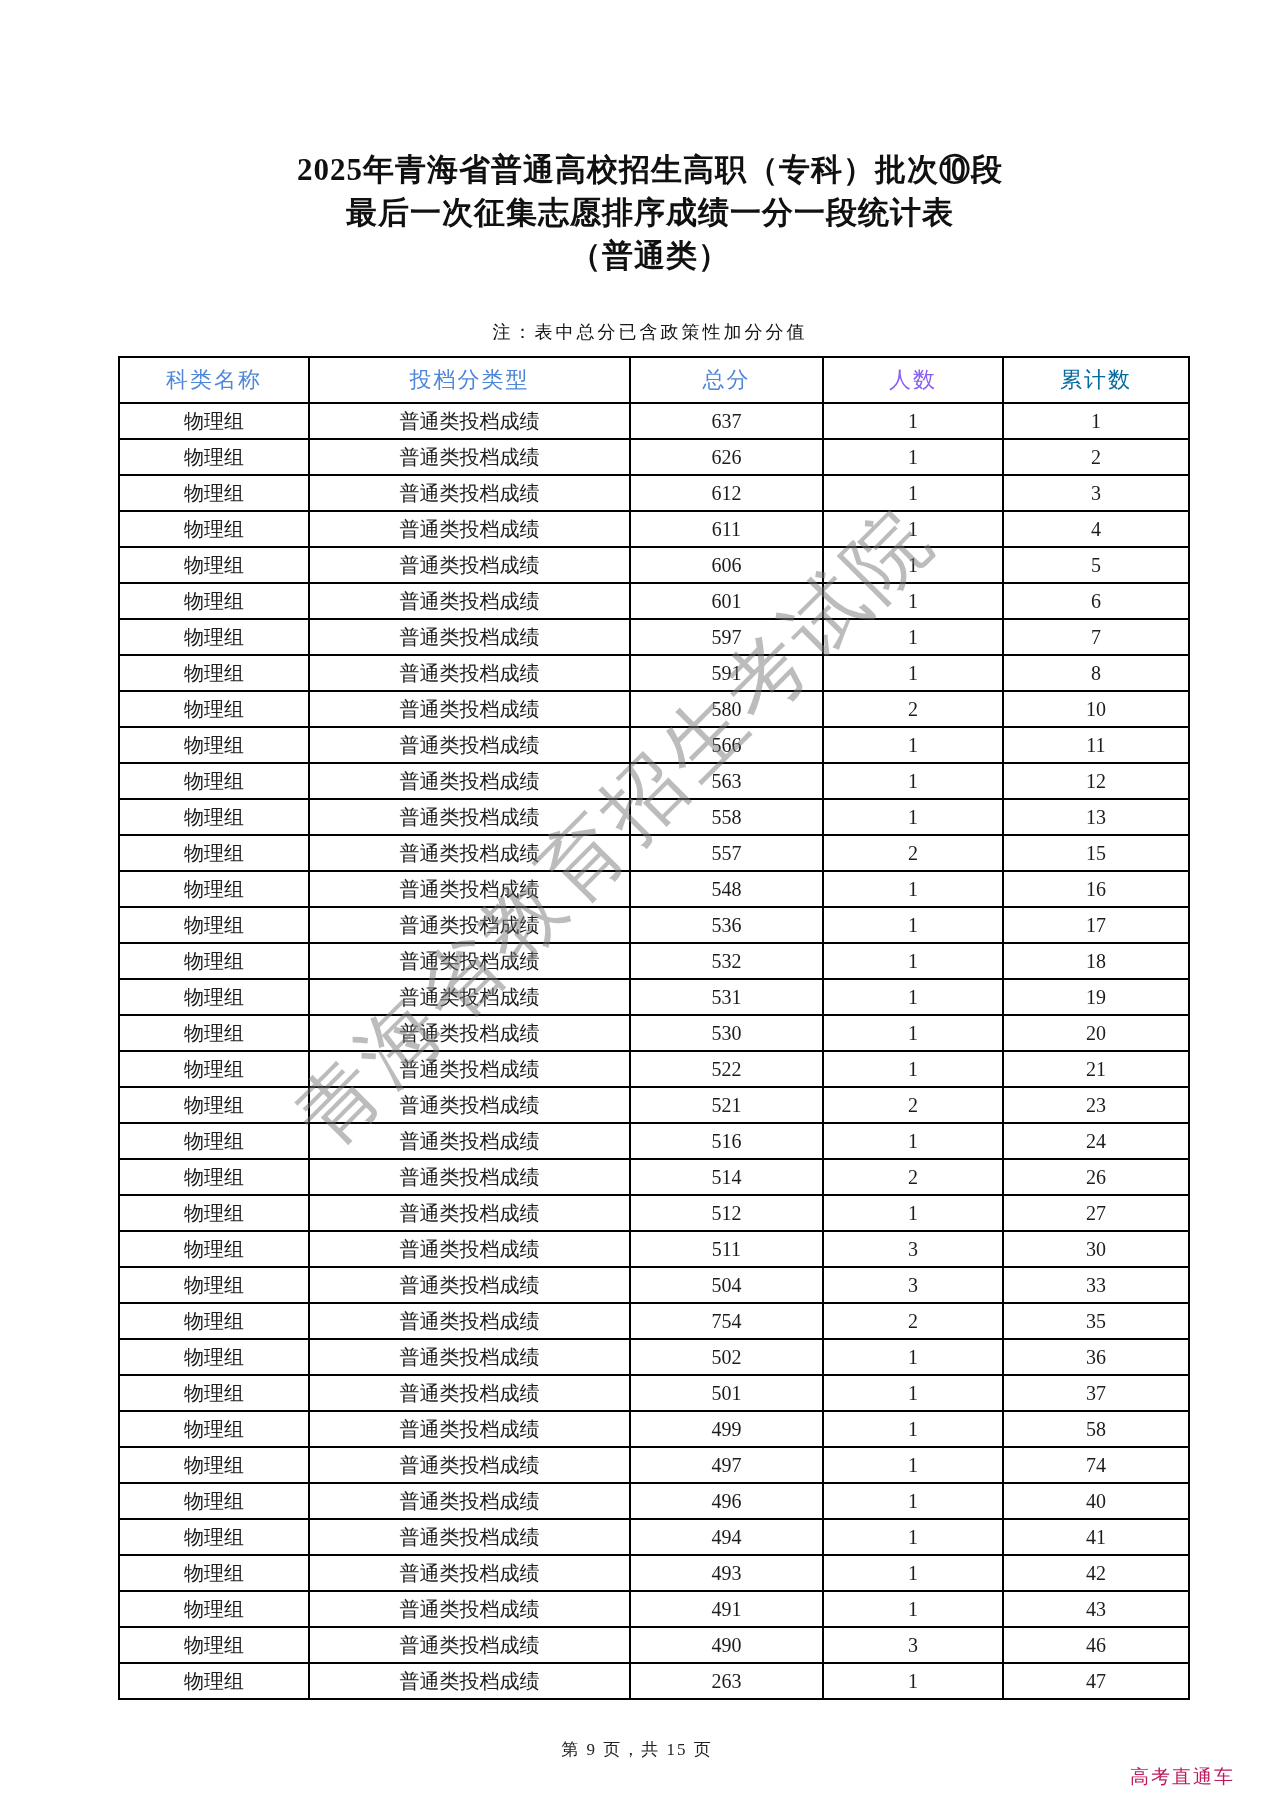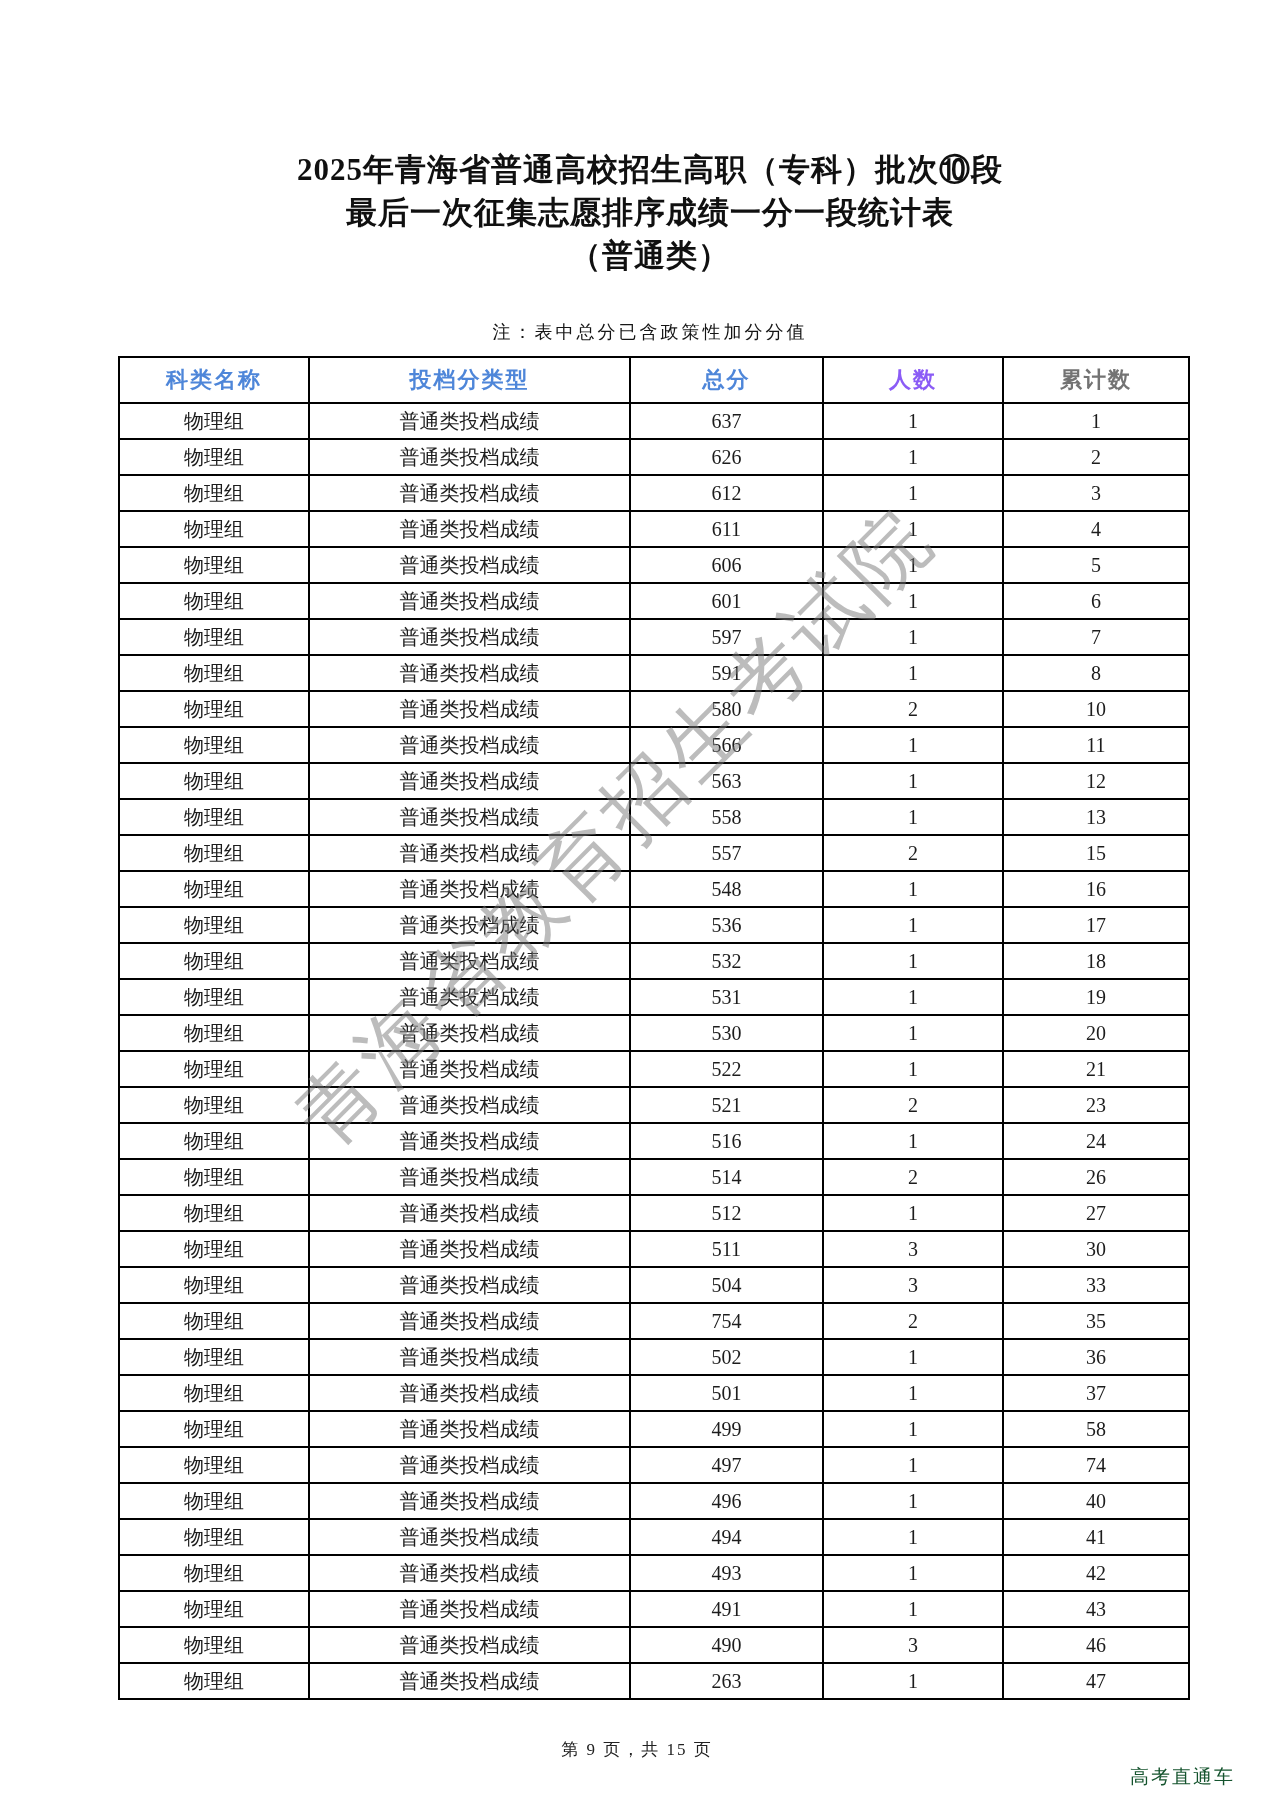--- a/index.html
+++ b/index.html
@@ -33,21 +33,21 @@
     position:absolute;
     left:118px;top:356px;
     width:1070px;
     border-collapse:collapse;
     table-layout:fixed;
     background:transparent;
   }
   table.score-table th{
     height:42px;
     font-size:22px;
-    font-weight:bold;
+    font-weight:normal;
     letter-spacing:2px;
     border:2px solid #000;
   }
   table.score-table td{
     height:34px;
     line-height:34px;
     font-size:20px;
     text-align:center;
     border:2px solid #000;
     padding:0;
@@ -74,21 +74,21 @@
     transform:rotate(-45deg);
     transform-origin:center center;
     pointer-events:none;
     font-family:"Liberation Serif","DejaVu Serif",serif;
   }
   .watermark-corner{
     position:absolute;
     left:1130px;top:1764px;
     font-size:19px;
     letter-spacing:2px;
-    color:#14532d;
+    color:#be185d;
     text-shadow:0 1px 0 #ffffff;
   }
 </style>
 </head>
 <body>
 
 <div class="title-block">
   <div>2025年青海省普通高校招生高职（专科）批次⑩段</div>
   <div>最后一次征集志愿排序成绩一分一段统计表</div>
   <div>（普通类）</div>
@@ -103,21 +103,21 @@
     <col style="width:193px">
     <col style="width:180px">
     <col style="width:186px">
   </colgroup>
   <thead>
     <tr>
       <th style="color: rgb(78, 134, 217);">科类名称</th>
       <th style="color: rgb(78, 134, 217);">投档分类型</th>
       <th style="color: rgb(78, 134, 217); margin-left: 20px;">总分</th>
       <th style="color: #8b5cf6;">人数</th>
-      <th style="color: #737373;">累计数</th>
+      <th style="color: #0369a1;">累计数</th>
     </tr>
   </thead>
   <tbody>
       <tr>
         <td>物理组</td>
         <td>普通类投档成绩</td>
         <td>637</td>
         <td>1</td>
         <td>1</td>
       </tr>

